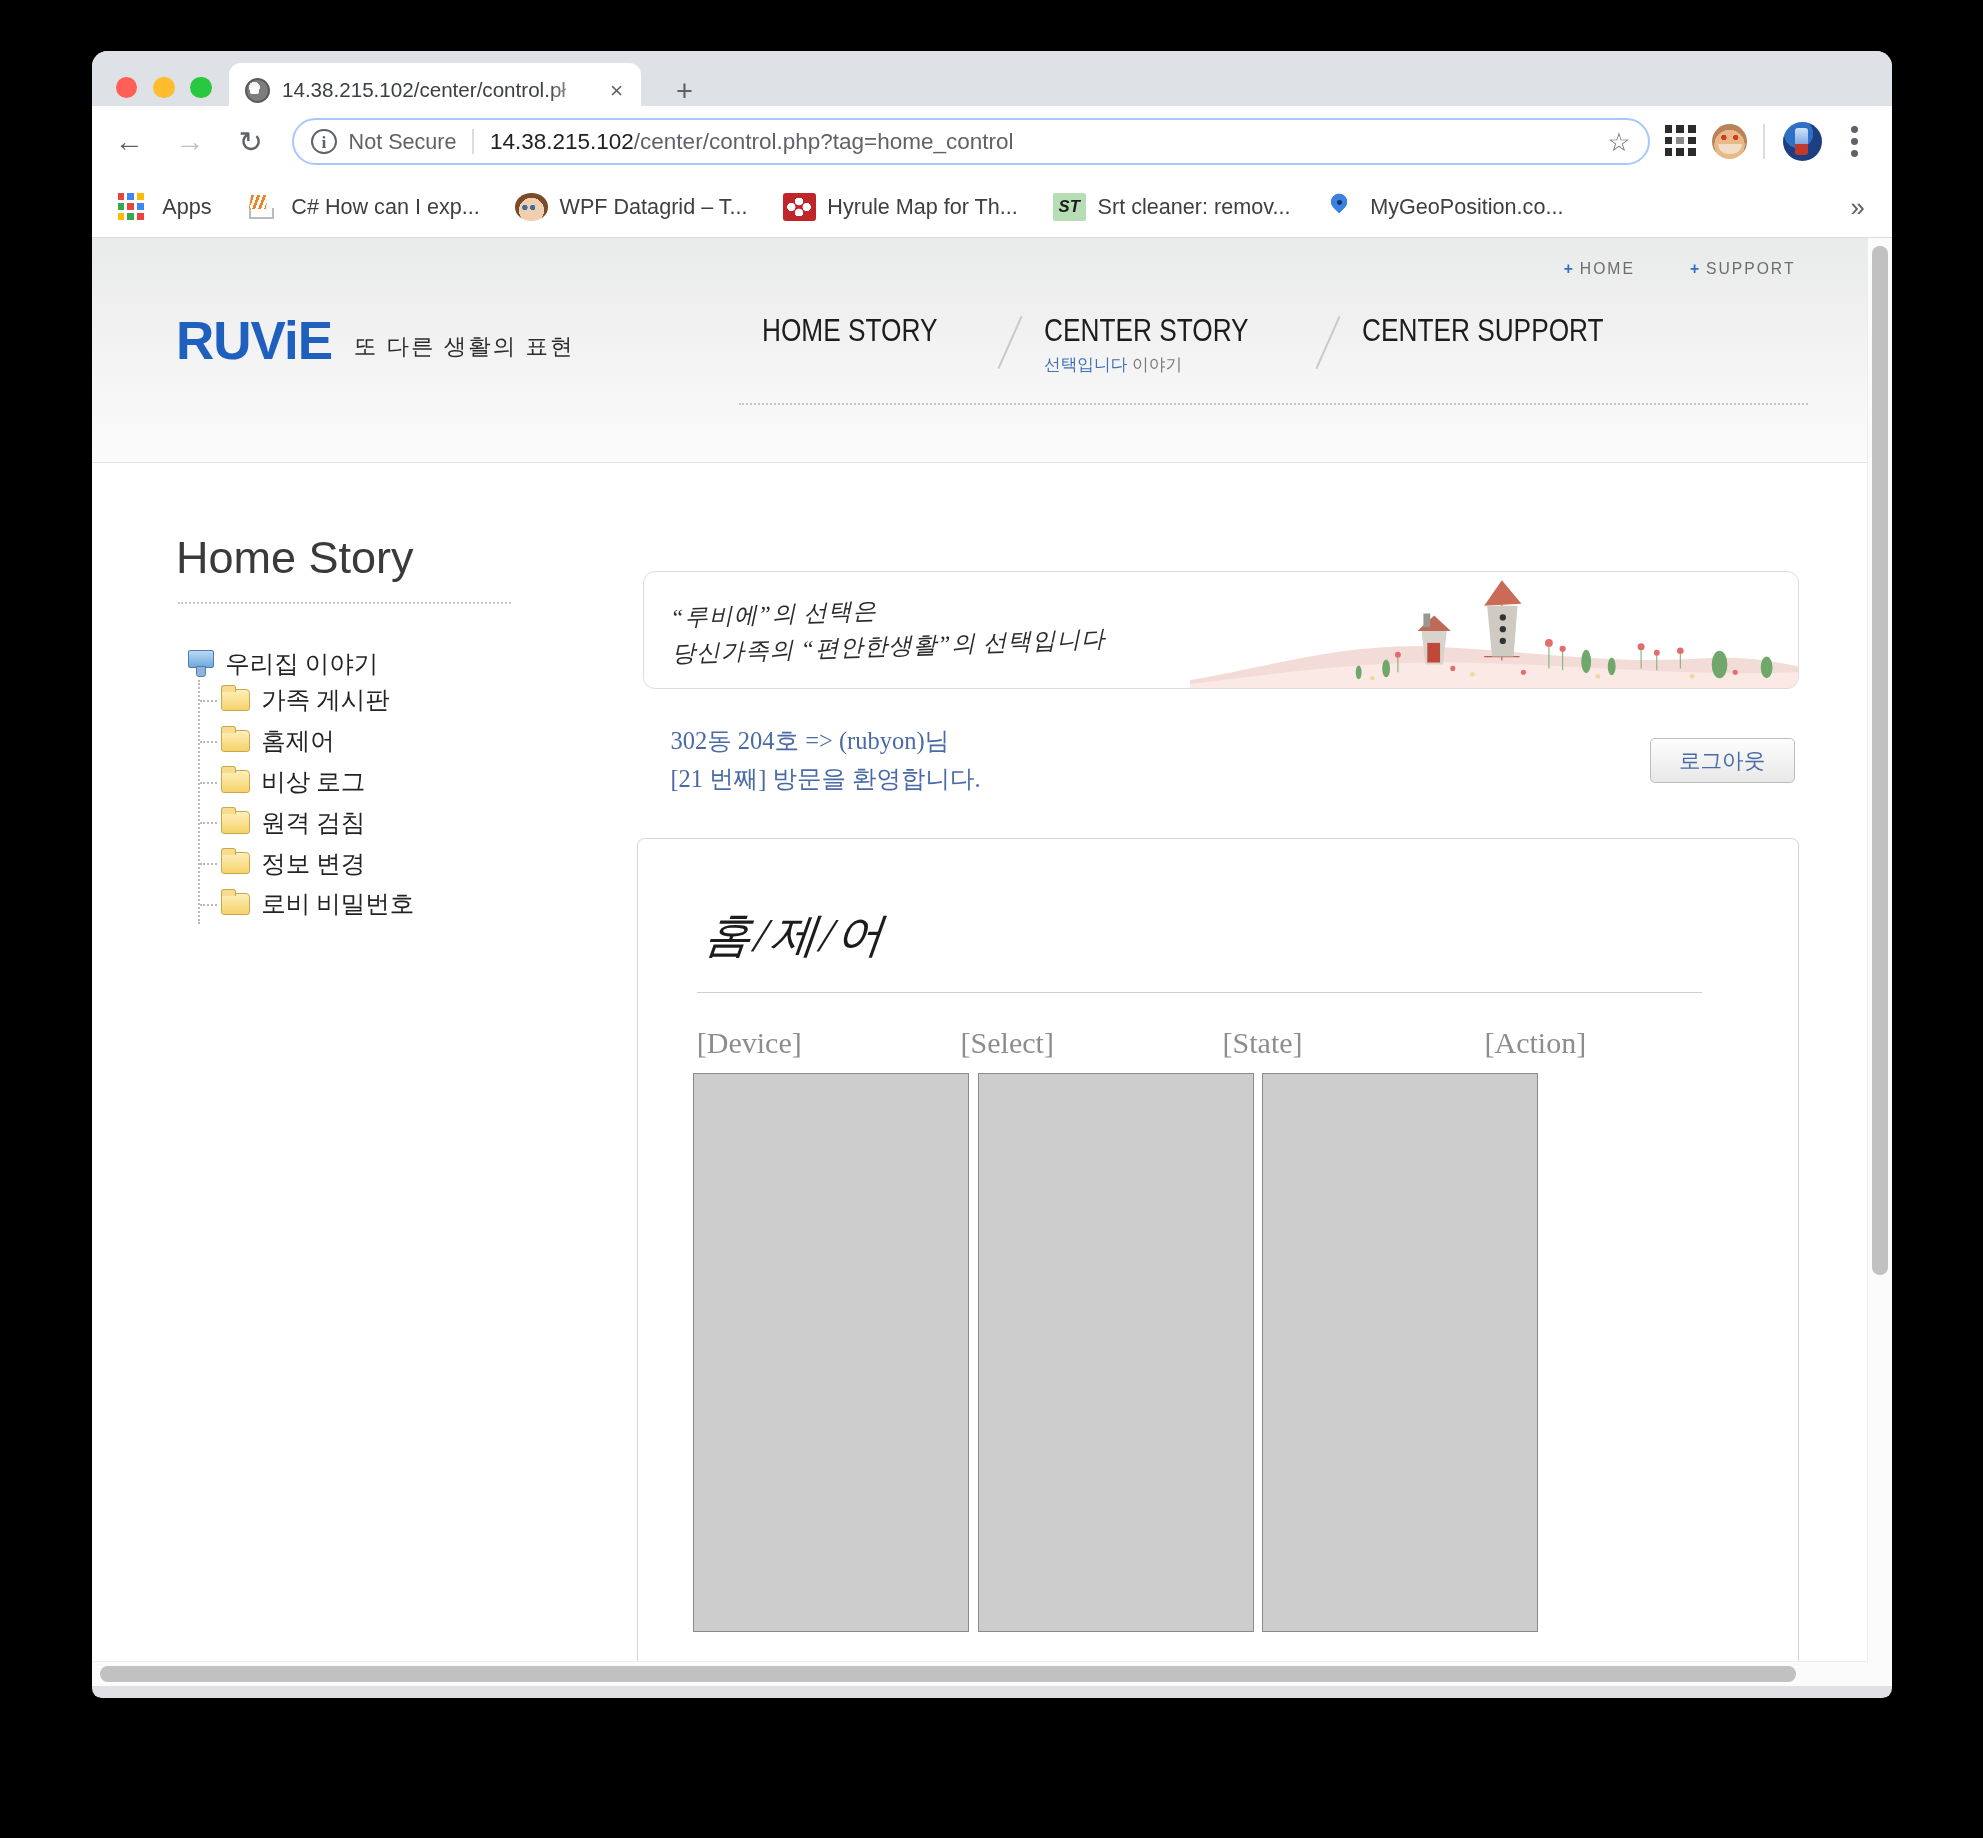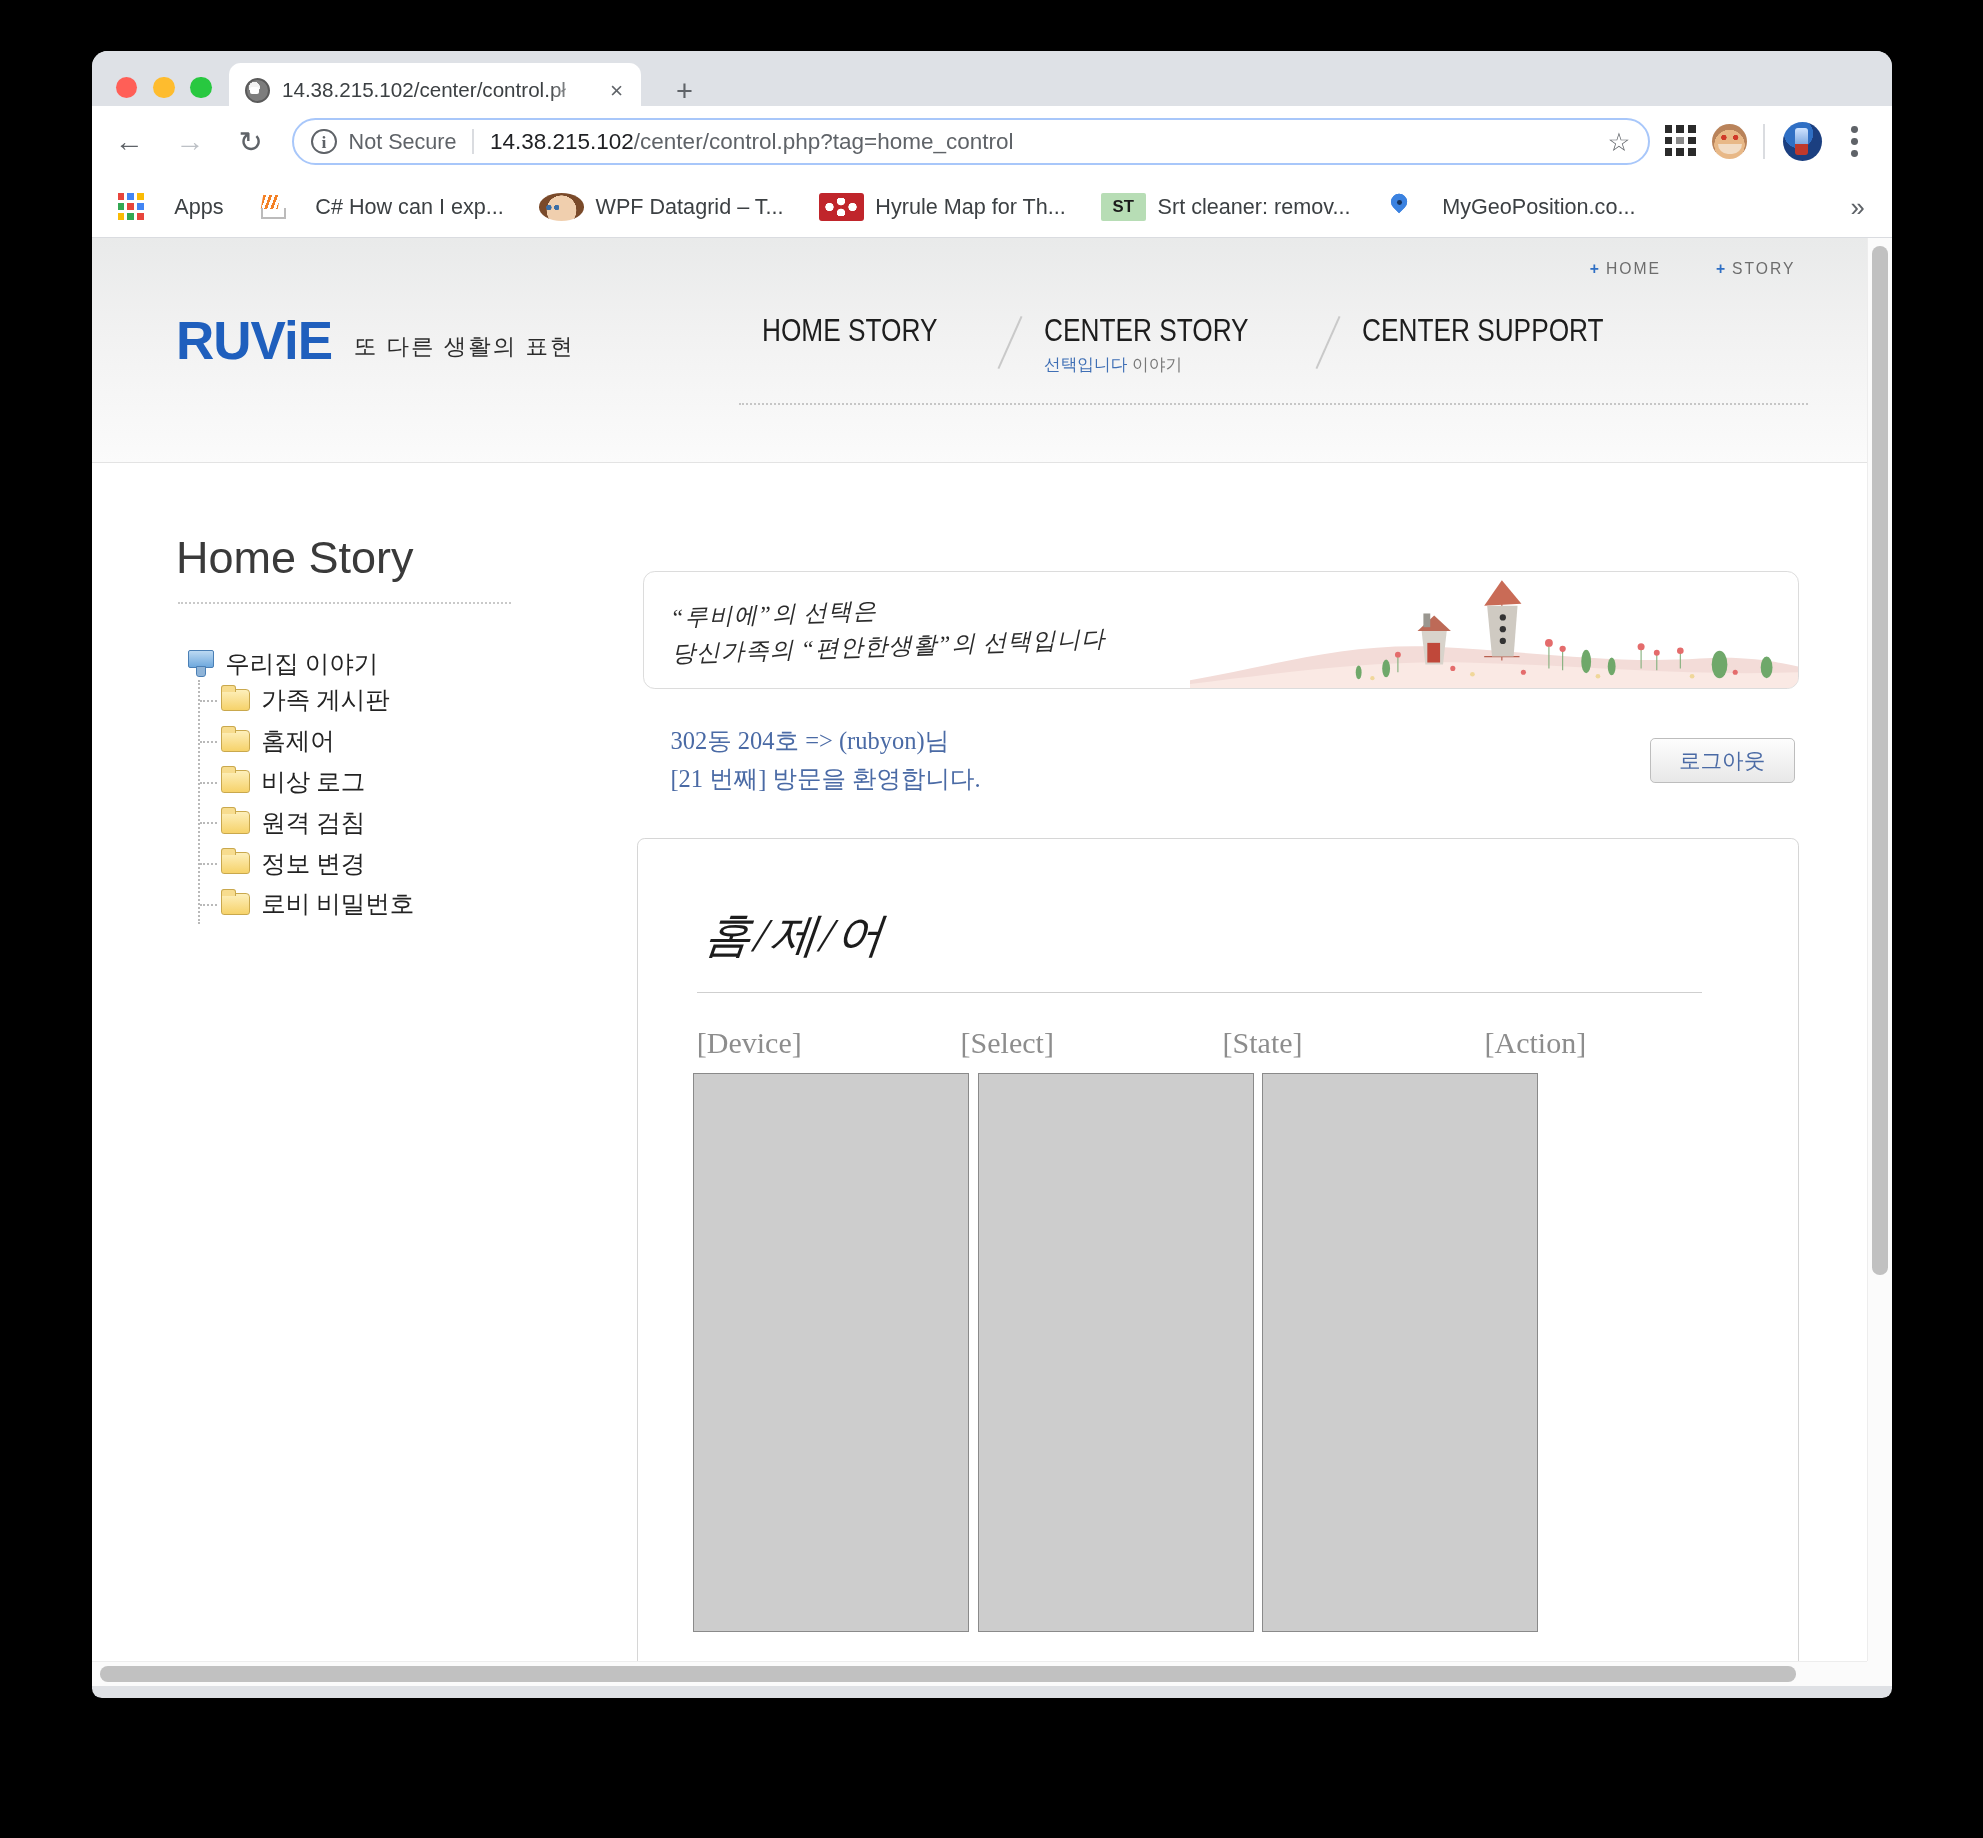--- a/index.html
+++ b/index.html
@@ -159,21 +159,21 @@
     height: 61px; background: #fff;
     border-bottom: 1px solid #dadce0;
     display: flex; align-items: center; padding-left: 25.5px;
     position: relative;
   }
   .bm {
     display: flex; align-items: center; gap: 11.8px;
     margin-right: 35px; cursor: pointer; white-space: nowrap;
   }
   .bm .bm-label { font-size: 21.6px; color: #3c4043; }
-  .bm-ico { width: 45px; height: 27.4px; flex: 0 0 auto; position: relative; }
+  .bm-ico { width: 33px; height: 27.4px; flex: 0 0 auto; position: relative; font-style: italic; }
   #apps-ico { display: grid; grid-template-columns: repeat(3, 6.9px);
     grid-template-rows: repeat(3, 6.9px); gap: 2.9px; }
   #apps-ico i { display: block; width: 6.9px; height: 6.9px; }
   #so-ico { background: #fff; }
   #so-ico::before {
     content: ""; position: absolute; left: 3.9px; top: 2px; width: 16.7px; height: 13.7px;
     background: repeating-linear-gradient(100deg, #f48024 0 2.9px, transparent 2.9px 5.9px);
     transform: skewX(-10deg);
   }
   #so-ico::after {
@@ -559,21 +559,21 @@
 
     <div id="bm-overflow">»</div>
   </div>
 
   <div id="viewport">
     <div id="page">
 
       <div id="site-header">
         <div id="toplinks">
           <span class="toplink"><span class="plus">+</span><span>HOME</span></span>
-          <span class="toplink"><span class="plus">+</span><span>STORY</span></span>
+          <span class="toplink"><span class="plus">+</span><span>SUPPORT</span></span>
         </div>
 
         <div id="logo-block">
           <div id="logo-word">RUViE</div>
           <div id="logo-tag">또 다른 생활의 표현</div>
         </div>
 
         <div id="mainnav">
           <div class="nav-item">
             <div class="nav-en">HOME STORY</div>

